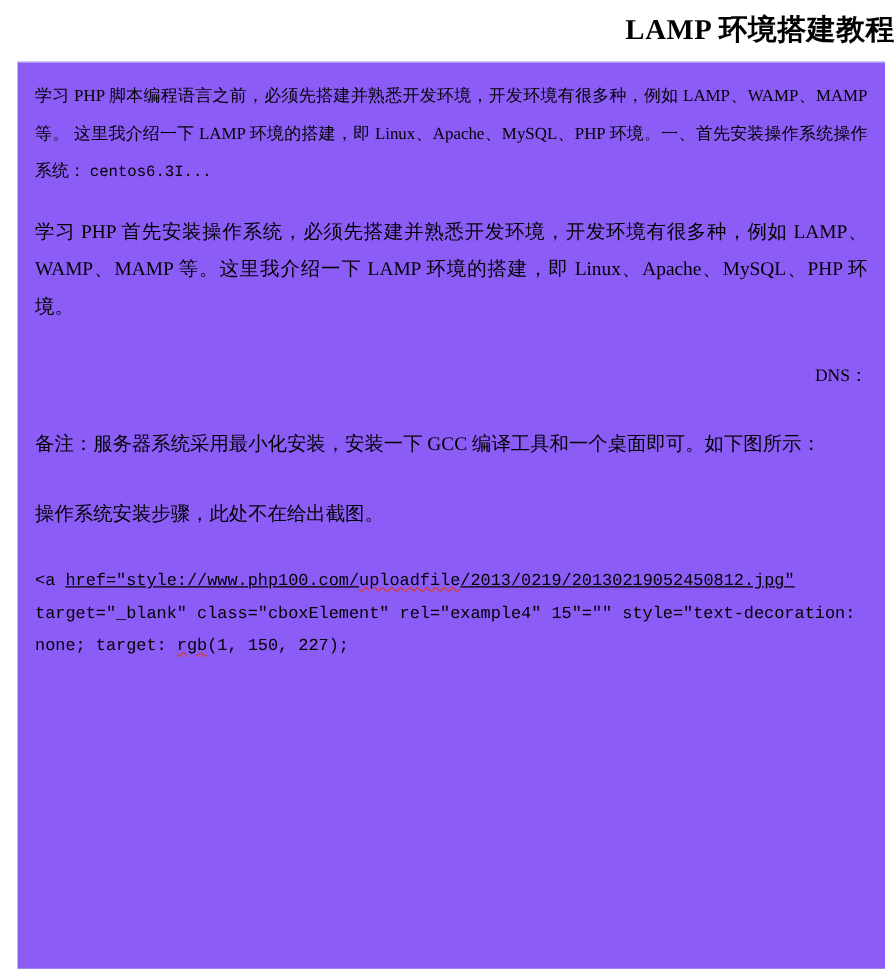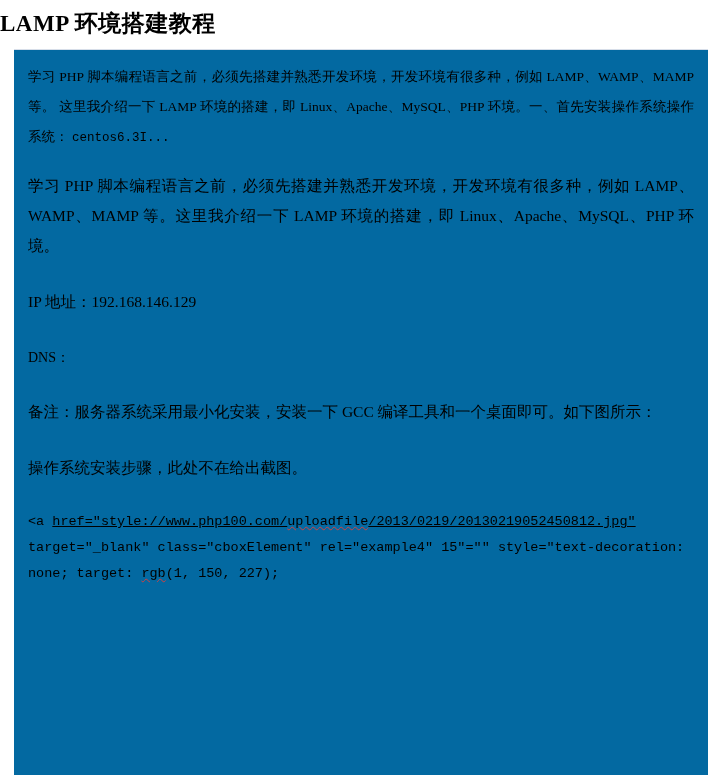--- a/index.html
+++ b/index.html
@@ -14,32 +14,32 @@
     color: #000000;
     overflow: hidden;
   }
   .page {
     position: relative;
     width: 716px;
     height: 777px;
     box-sizing: border-box;
   }
   .doc-title {
-    text-align: left;
+    text-align: right;
     font-family: "Liberation Serif", serif;
     font-size: 23px;
     font-weight: bold;
     letter-spacing: 0.5px;
     padding: 8px 0 10px 0;
     margin: 0;
     color: #000;
   }
   .body-box {
     margin: 0 8px 0 14px;
-    background: #0369a1;
+    background: #8b5cf6;
     border-top: 1px solid #d7dee9;
     padding: 12px 14px 16px 14px;
     box-sizing: border-box;
     height: 726px;
   }
   .summary {
     font-family: "Liberation Serif", serif;
     font-size: 13.5px;
     line-height: 30px;
     margin: 0 0 18px 0;
@@ -54,20 +54,21 @@
     font-size: 15.5px;
     line-height: 30px;
     margin: 0 0 26px 0;
     text-align: justify;
   }
   p.small-para {
     font-family: "Liberation Serif", serif;
     font-size: 14px;
     line-height: 30px;
     margin: 0 0 24px 0;
+    text-align: right;
   }
   .code-block {
     font-family: "Liberation Mono", monospace;
     font-size: 13.5px;
     line-height: 26px;
     margin: 0;
     white-space: pre-wrap;
     word-break: break-all;
   }
   .ulink {
@@ -88,25 +89,24 @@
   <h1 class="doc-title">LAMP 环境搭建教程</h1>
 
   <div class="body-box">
 
     <div class="summary">
       <span>学习 PHP 脚本编程语言之前，必须先搭建并熟悉开发环境，开发环境有很多种，例如 LAMP、WAMP、MAMP 等。</span>
       <span>这里我介绍一下 LAMP 环境的搭建，即 Linux、Apache、MySQL、PHP 环境。一、首先安装操作系统操作系统：</span>
       <span class="mono">centos6.3I...</span>
     </div>
 
-    <p class="para">学习 PHP 脚本编程语言之前，必须先搭建并熟悉开发环境，开发环境有很多种，例如 LAMP、WAMP、MAMP 等。这里我介绍一下 LAMP 环境的搭建，即 Linux、Apache、MySQL、PHP 环境。</p>
+    <p class="para">学习 PHP 首先安装操作系统，必须先搭建并熟悉开发环境，开发环境有很多种，例如 LAMP、WAMP、MAMP 等。这里我介绍一下 LAMP 环境的搭建，即 Linux、Apache、MySQL、PHP 环境。</p>
 
 
 
-    <p class="para">IP 地址：192.168.146.129</p>
 
 
     <p class="small-para">DNS：</p>
 
     <p class="para">备注：服务器系统采用最小化安装，安装一下 GCC 编译工具和一个桌面即可。如下图所示：</p>
 
     <p class="para">操作系统安装步骤，此处不在给出截图。</p>
 
     <div class="code-block"><span>&lt;a </span><span class="ulink">href="</span><span class="ulink">style://www.php100.com/</span><span class="ulink spell">uploadfile</span><span class="ulink">/2013/0219/20130219052450812.jpg"</span>
 <span>target="_blank" class="cboxElement" rel="example4" 15"="" style="text-decoration:</span>

